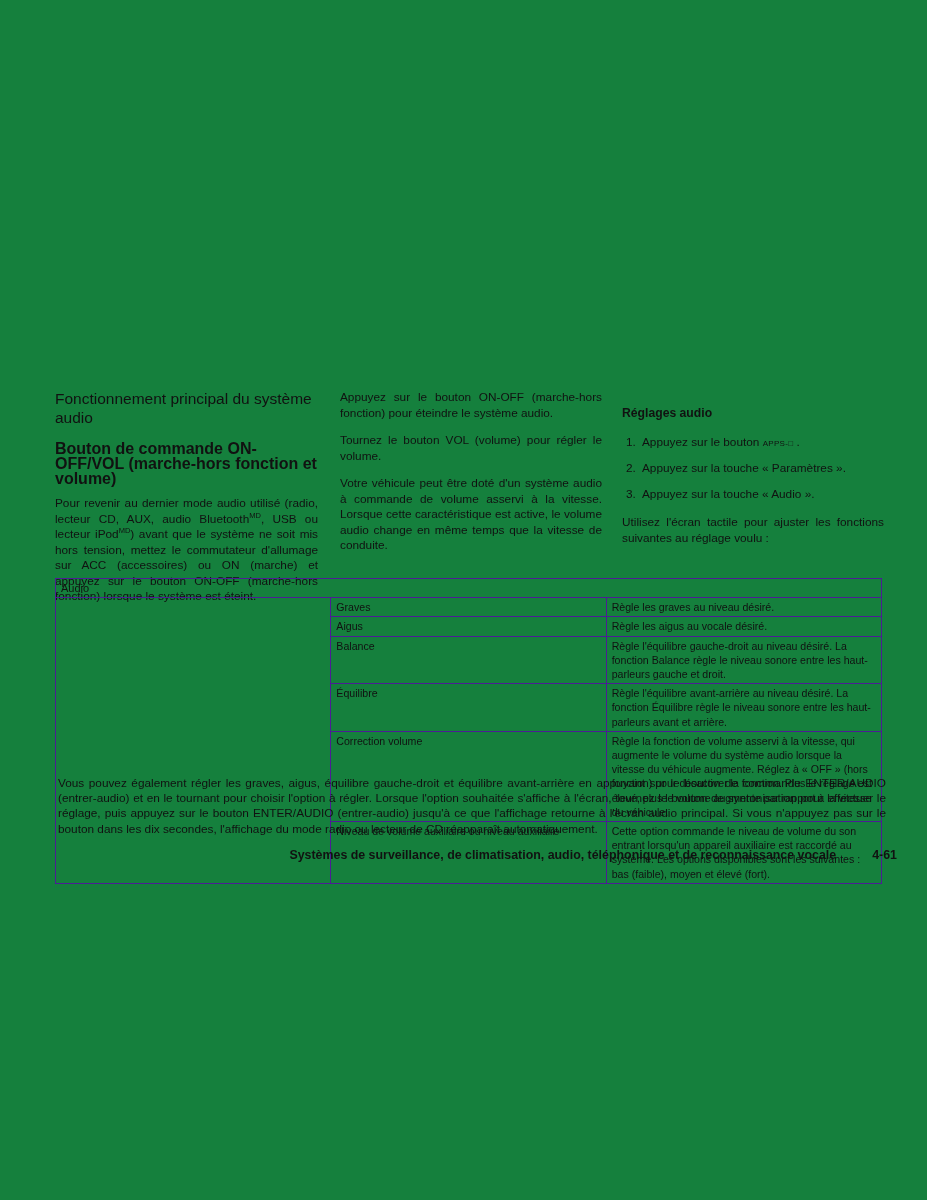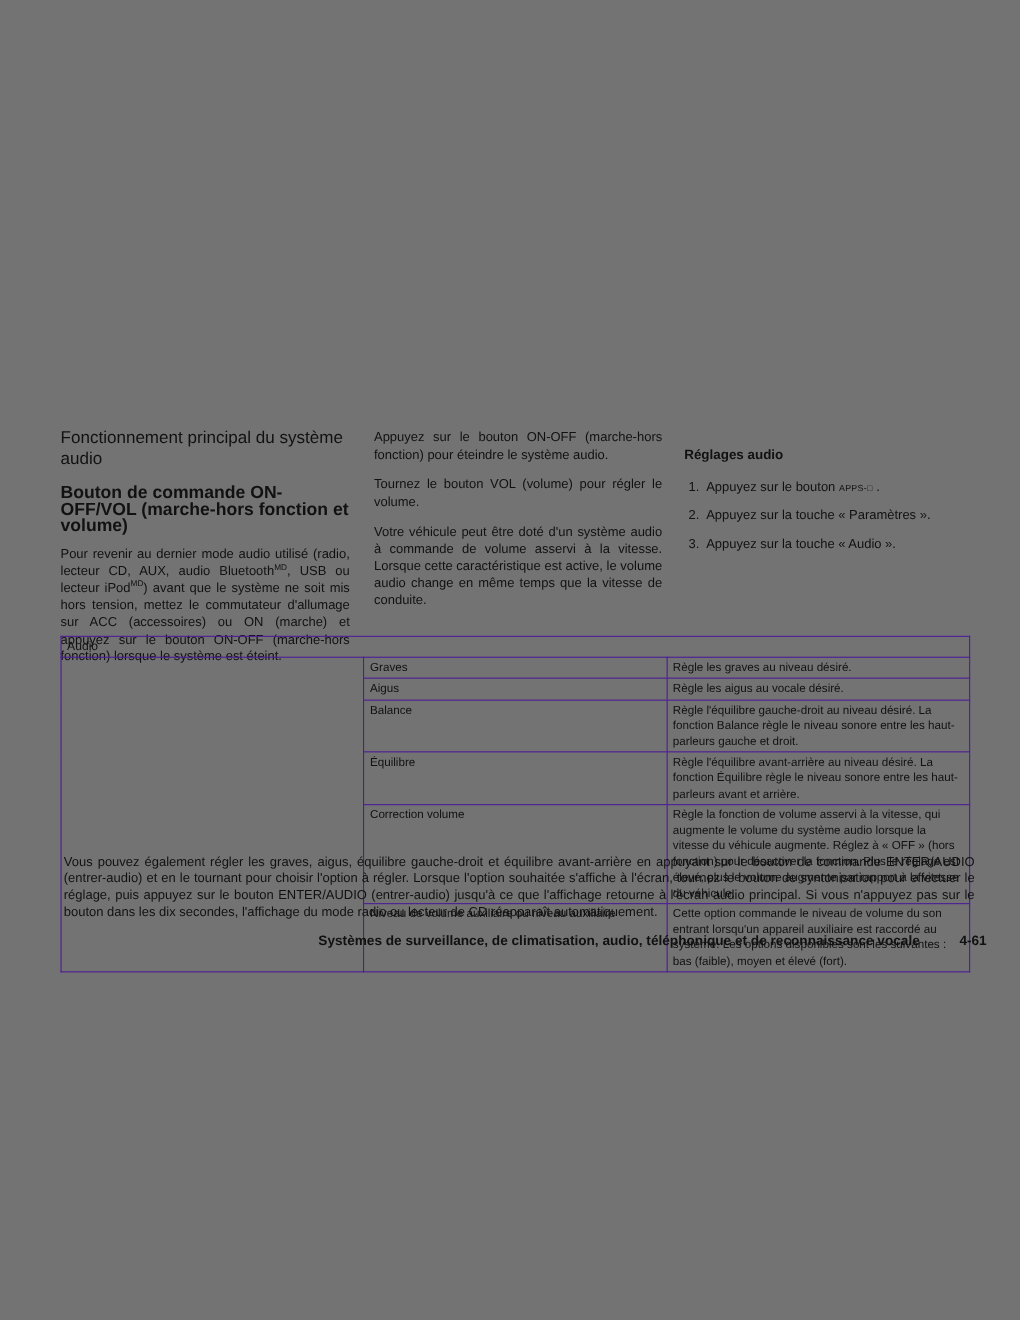--- a/index.html
+++ b/index.html
@@ -4,21 +4,21 @@
 <style>
   html, body {
     margin: 0;
     padding: 0;
     background: #ffffff;
   }
   .page {
     position: relative;
     width: 927px;
     height: 1200px;
-    background: #737373;
+    background: #15803d;
     font-family: "Liberation Sans", sans-serif;
     color: #111111;
     overflow: hidden;
   }
   .abs { position: absolute; }
 
   
   .col { width: 263px; font-size: 11.8px; line-height: 15.5px; }
   .col1 { left: 55px;  top: 389px; }
   .col2 { left: 340px; top: 390px; width: 262px; }
@@ -146,20 +146,21 @@
     <div class="step">
       <span class="step-num">2.</span>
       <span class="step-text">Appuyez sur la touche « Paramètres ».</span>
     </div>
 
     <div class="step">
       <span class="step-num">3.</span>
       <span class="step-text">Appuyez sur la touche « Audio ».</span>
     </div>
 
+    <p class="body-p">Utilisez l'écran tactile pour ajuster les fonctions suivantes au réglage voulu :</p>
   </div>
 
   <div class="abs audio-table-wrap">
     <table class="audio-table">
       <tbody>
         <tr>
           <td class="tbl-header" colspan="3">Audio</td>
         </tr>
         <tr>
           <td class="tbl-empty" rowspan="6"></td>

